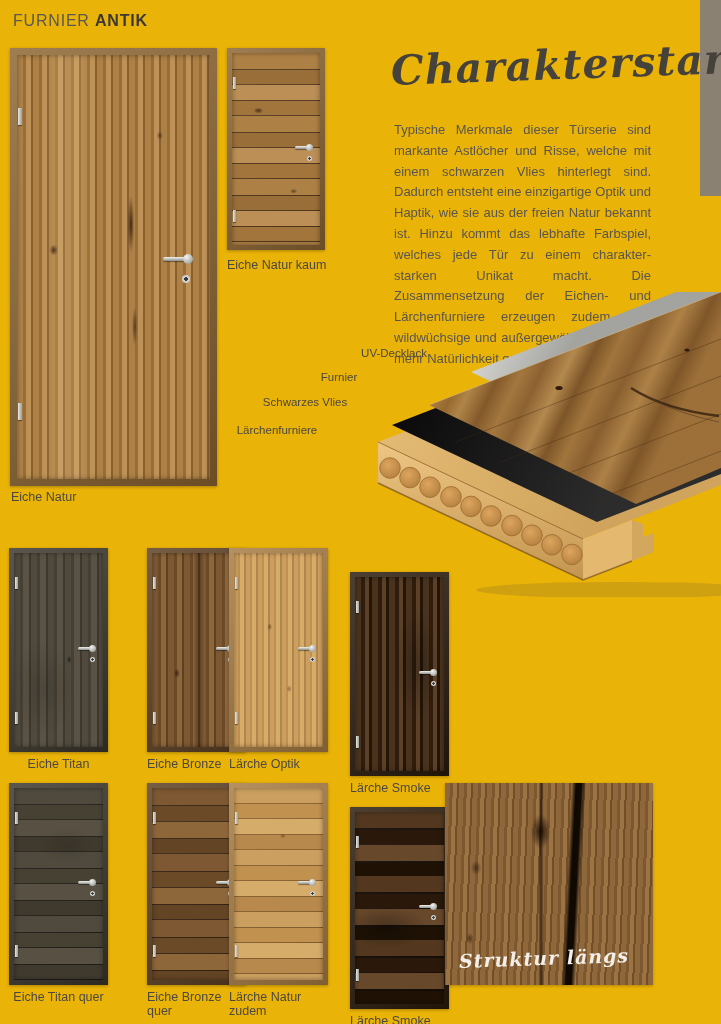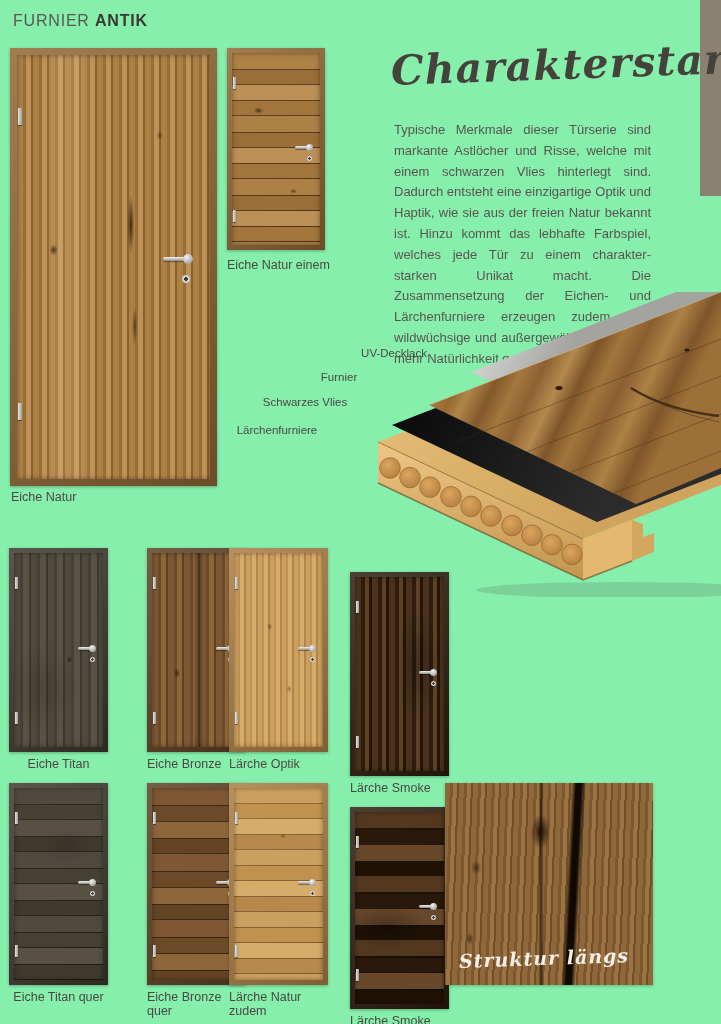--- a/index.html
+++ b/index.html
@@ -1,18 +1,18 @@
 <!DOCTYPE html>
 <html><head>
 <meta charset="utf-8">
 <style>
   html,body{margin:0;padding:0;background:#aaa69f;}
   .page{
     position:relative;width:721px;height:1024px;margin:0 auto;
-    background:#86efac;overflow:hidden;
+    background:#eab308;overflow:hidden;
     font-family:"Liberation Sans",sans-serif;color:#4a4741;
   }
   
   .page-title{position:absolute;left:13px;top:12px;font-size:16px;letter-spacing:.8px;color:#5b5752;}
   .page-title b{color:#3a3734;font-weight:bold;}
   .accent-bar{position:absolute;left:700px;top:0;width:21px;height:196px;background:#8a8172;}
 
   
   .headline{
     position:absolute;left:391px;top:42px;width:280px;
@@ -150,21 +150,21 @@
 
   <div class="door d-top f-natur frame-bevel">
     <div class="leaf g-natur-h">
       <span class="hinge h1"></span>
       <span class="hinge h2"></span>
       <span class="lever"></span>
       <span class="rose"></span>
       <span class="keyhole"></span>
     </div>
   </div>
-  <div class="cap cap-top">Eiche Natur einem</div>
+  <div class="cap cap-top">Eiche Natur kaum</div>
 
   <div class="headline">Charakterstark</div>
   <p class="copy">Typische Merkmale dieser Türserie sind markante Astlöcher und Risse, welche mit einem schwarzen Vlies hinterlegt sind. Dadurch entsteht eine einzigartige Optik und Haptik, wie sie aus der freien Natur bekannt ist. Hinzu kommt das lebhafte Farbspiel, welches jede Tür zu einem charakter-starken Unikat macht. Die Zusammensetzung der Eichen- und Lärchenfurniere erzeugen zudem eine wildwüchsige und außergewöhnliche Optik - mehr Natürlichkeit geht kaum.</p>
 
   <svg class="diagram" viewBox="0 0 430 305" xmlns="http://www.w3.org/2000/svg">
     <defs>
       <linearGradient id="gBoardTop" gradientUnits="userSpaceOnUse" x1="87" y1="150" x2="292" y2="247">
         <stop offset="0" stop-color="#e3ba74"></stop>
           <stop offset="1" stop-color="#d0a45c"></stop>
       </linearGradient>

